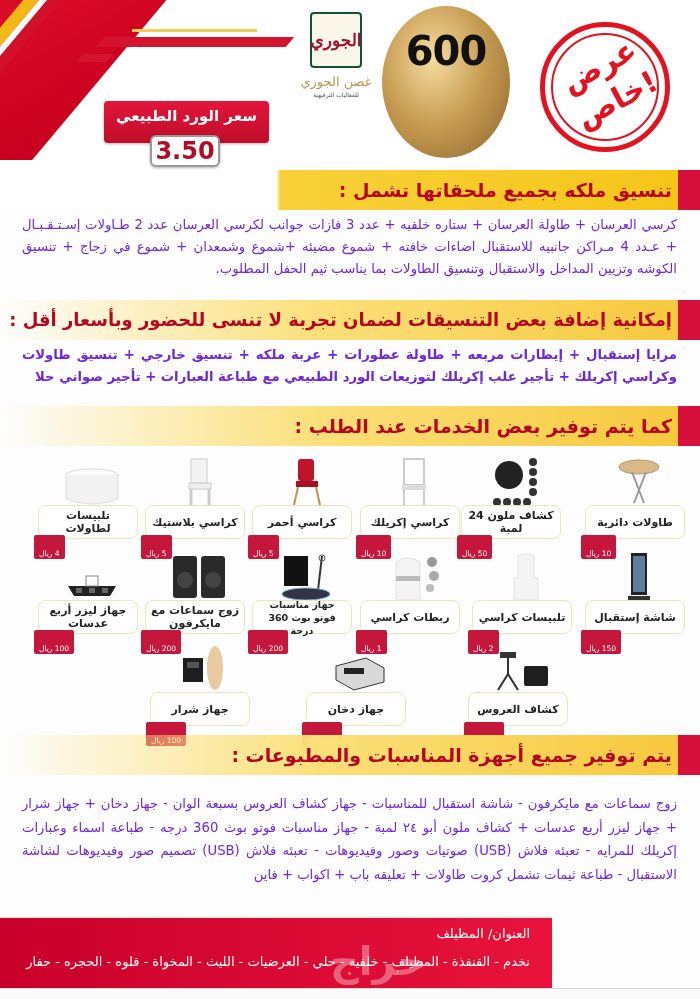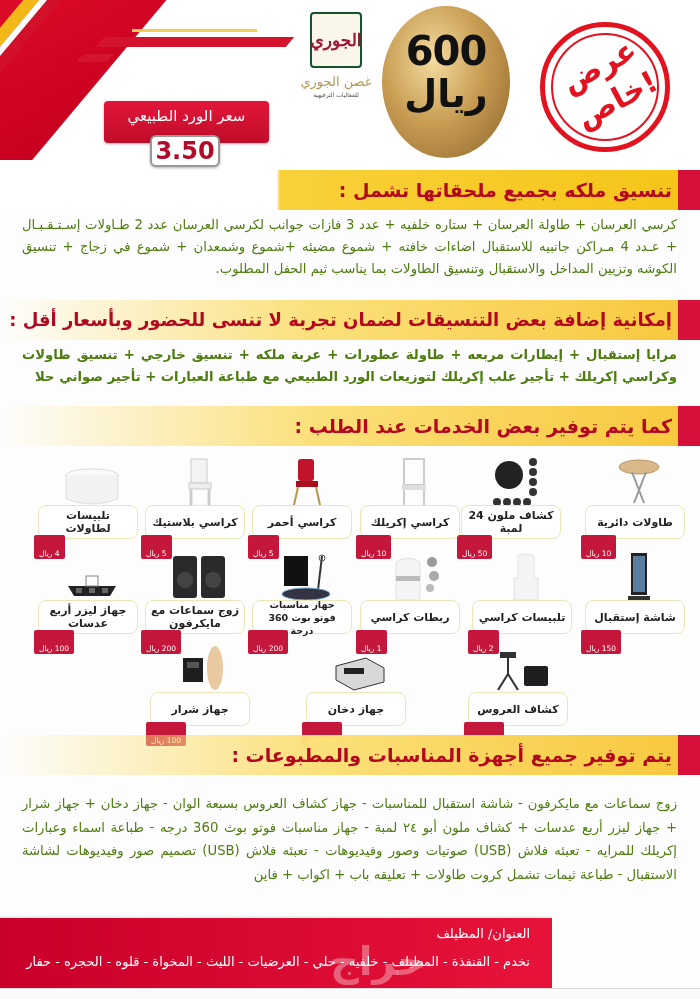--- a/index.html
+++ b/index.html
@@ -15,38 +15,38 @@
   .stripe-red2 { left: 64px; top: -20px; width: 14px; height: 230px; background: #d3102a; transform: skewX(-40deg); }
   .gold-line { position: absolute; left: 132px; top: 29px; width: 125px; height: 3px; background: #f0cf56; }
   .red-bar { position: absolute; left: 100px; top: 37px; width: 190px; height: 10px; background: #d4142c; transform: skewX(-40deg); }
   .red-bar2 { position: absolute; left: 80px; top: 54px; width: 30px; height: 8px; background: #d4142c; transform: skewX(-40deg); }
 
   .logo { position: absolute; left: 296px; top: 4px; width: 80px; height: 110px; text-align: center; }
   .logo-box { margin: 8px auto 0; width: 52px; height: 56px; border: 2px solid #14532d; border-radius: 4px; background: #fbf6ea; display: flex; align-items: center; justify-content: center; color: #9c1636; font-family: "DejaVu Serif", serif; font-size: 17px; font-weight: bold; }
   .logo-name { font-family: "DejaVu Serif", serif; font-size: 13px; color: #b59a57; margin-top: 6px; }
   .logo-sub { font-size: 6px; color: #555; margin-top: 2px; }
 
-  .rose-label { position: absolute; left: 104px; top: 101px; width: 165px; height: 42px; background: linear-gradient(#e2163a,#c00d2a); border-radius: 4px; color: #fff; font-size: 15px; font-weight: normal; text-align: center; line-height: 30px; box-shadow: 0 1px 3px rgba(0,0,0,.3); }
+  .rose-label { position: absolute; left: 104px; top: 101px; width: 165px; height: 42px; background: linear-gradient(#e2163a,#c00d2a); border-radius: 4px; color: #fff; font-size: 15px; font-weight: bold; text-align: center; line-height: 30px; box-shadow: 0 1px 3px rgba(0,0,0,.3); }
   .rose-price { position: absolute; left: 150px; top: 135px; width: 70px; height: 32px; background: #fff; border: 2px solid #999; border-radius: 6px; color: #b10d2a; font-size: 24px; font-weight: bold; text-align: center; line-height: 28px; box-shadow: 0 1px 3px rgba(0,0,0,.3); }
 
   .coin { position: absolute; left: 382px; top: 6px; width: 128px; height: 152px; border-radius: 50%; background: radial-gradient(ellipse at 40% 35%, #f5dca0 0%, #c99f55 45%, #8c6228 100%); text-align: center; color: #111; }
   .coin-num { font-size: 40px; font-weight: 900; font-family: "DejaVu Sans", sans-serif; margin-top: 22px; letter-spacing: -1px; }
   .coin-cur { font-size: 38px; font-weight: bold; margin-top: -2px; }
 
   .stamp { position: absolute; left: 540px; top: 22px; width: 130px; height: 130px; border: 5px solid #e3121f; border-radius: 50%; }
   .stamp::after { content: ""; position: absolute; left: 6px; top: 6px; right: 6px; bottom: 6px; border: 2px solid #e3121f; border-radius: 50%; }
   .stamp-text { position: absolute; left: 8px; top: 18px; width: 110px; text-align: center; color: #e3121f; font-size: 30px; font-weight: 900; line-height: 38px; transform: rotate(-28deg); }
 
   
   .sec-head { position: absolute; left: 0; width: 700px; height: 40px; background: linear-gradient(to left, #f7c73a 0%, #fbe07a 55%, rgba(255,255,255,0) 100%); }
   .sec-head .accent { position: absolute; right: 0; top: 0; width: 22px; height: 40px; background: #d6103a; }
   .sec-head .title { position: absolute; right: 28px; top: 0; height: 40px; line-height: 40px; font-size: 19px; font-weight: bold; color: #b3081f; direction: rtl; white-space: nowrap; }
   .sec1 { top: 170px; background: linear-gradient(to left, #f5c416 0%, #f8d13a 60%, #fff 60.5%); text-align: right; }
 
-  .para { position: absolute; left: 22px; width: 655px; direction: rtl; text-align: justify; font-size: 13.2px; line-height: 22px; color: #4d7c0f; }
+  .para { position: absolute; left: 22px; width: 655px; direction: rtl; text-align: justify; font-size: 13.2px; line-height: 22px; color: #6d28d9; }
 
   
   .svc { position: absolute; width: 108px; height: 96px; }
   .svc .img { position: absolute; left: 24px; top: 0; width: 60px; height: 52px; display: flex; align-items: flex-end; justify-content: center; }
   .svc .card { position: absolute; left: 0; top: 50px; width: 100px; height: 34px; background: #fff; border: 1.5px solid #eae6b5; border-radius: 8px; display: flex; align-items: center; justify-content: center; text-align: center; font-size: 11px; font-weight: bold; color: #222; direction: rtl; line-height: 13px; padding: 0 4px; }
   .svc .price { position: absolute; left: -4px; top: 80px; height: 16px; padding: 12px 5px; background: #c5163c; color: #fff; font-size: 7.5px; line-height: 13px; border-radius: 2px; direction: rtl; white-space: nowrap; }
 
   
   .footer { position: absolute; left: 0; top: 916px; width: 552px; height: 72px; background: linear-gradient(to right, #c9002a, #e8133a); border-top: 2px solid #eee; }
   .footer .addr { position: absolute; right: 22px; top: 8px; color: #fff; font-size: 13px; direction: rtl; }
@@ -70,21 +70,20 @@
     <div class="logo-box">الجوري</div>
     <div class="logo-name">غصن الجوري</div>
     <div class="logo-sub">للفعاليات الترفيهية</div>
   </div>
 
   <div class="rose-label">سعر الورد الطبيعي</div>
   <div class="rose-price">3.50</div>
 
   <div class="coin">
     <div class="coin-num">600</div>
-    <div class="coin-cur">ريال</div>
   </div>
 
   <div class="stamp">
     <div class="stamp-text">
       <div>عرض</div>
       <div>خاص!</div>
     </div>
   </div>
 </div>
 

